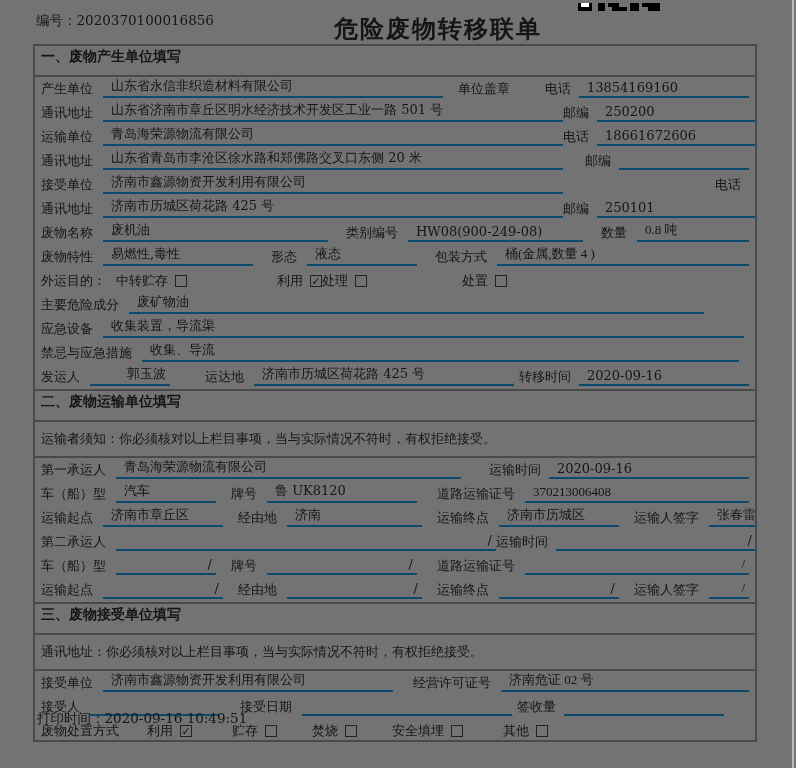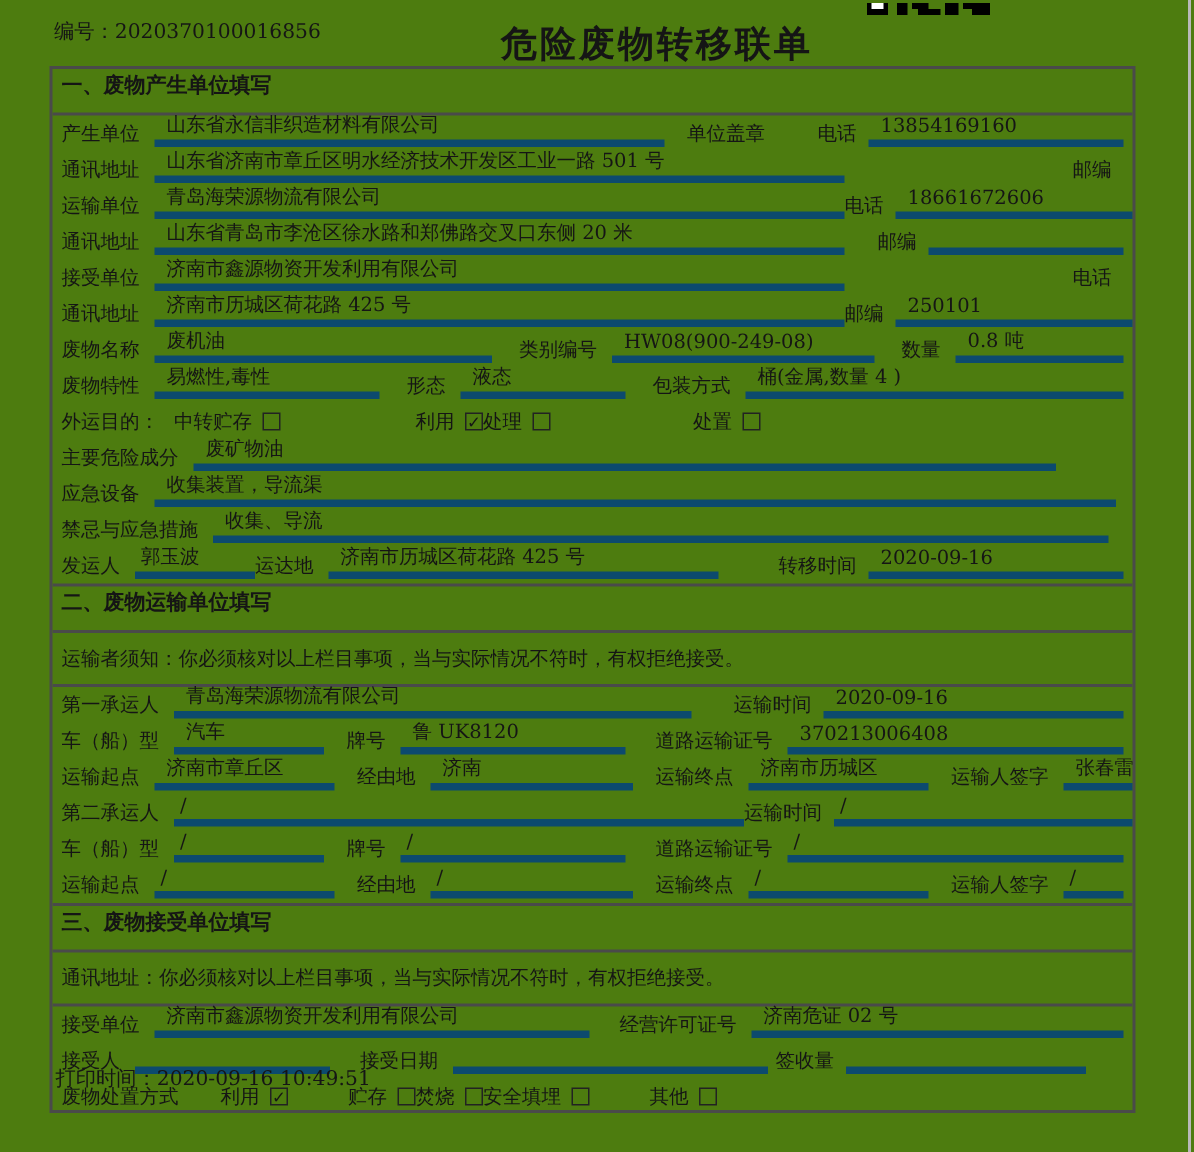--- a/index.html
+++ b/index.html
@@ -1,41 +1,41 @@
 <!DOCTYPE html>
 <html><head>
 <meta charset="utf-8">
 <style>
   * { margin:0; padding:0; box-sizing:border-box; }
   html,body { background:#fff; }
   .page {
-    position:relative; width:796px; height:768px; background:#4d7c0f;
+    position:relative; width:796px; height:768px; background:#737373;
     font-family:"DejaVu Serif", serif; color:#151515; font-size:13px;
     overflow:hidden;
   }
   .right-edge { position:absolute; right:2px; top:0; width:2px; height:768px; background:#b9b9b9; }
   .doc-no { position:absolute; left:36px; top:12px; font-size:13.5px; white-space:nowrap; }
   .doc-title { position:absolute; left:334px; top:13px; font-size:24px; font-weight:bold; letter-spacing:2px; white-space:nowrap; }
   .qr-frag { position:absolute; left:578px; top:0; width:84px; height:9px; }
 
   .sheet {
     position:absolute; left:33px; top:44px; width:724px; height:698px;
     border:2px solid #4a4a4a; display:flex; flex-direction:column; overflow:hidden;
   }
   .sec-head { flex:none; font-weight:bold; font-size:14px; padding:2px 6px 9px; border-bottom:2px solid #4a4a4a;font-family:Liberation Mono, monospace; }
   .sec-head.mid { border-top:2px solid #4a4a4a; }
   .note { flex:none; padding:8px 6px; border-bottom:2px solid #4a4a4a; white-space:nowrap; }
 
   .row { flex:none; height:24px; display:flex; align-items:flex-end; padding:0 6px 3px 6px; white-space:nowrap; }
   .lbl { flex:none; margin-right:10px; }
-  .val { border-bottom:5px solid #0c4a6e; padding:0 4px 1px 8px; min-height:15px; flex:none; }
-  .val.fill { flex:1 1 auto; }
-  .val.c { text-align:left; padding-left:4px; }
+  .val { border-bottom:2px solid #0c4a6e; padding:0 4px 1px 8px; min-height:15px; flex:none; }
+  .val.fill { flex:1 1 auto;font-family:Liberation Serif, serif; }
+  .val.c { text-align:right; padding-left:4px; }
   .mla { margin-left:auto; margin-right:8px; }
-  .ml15 { margin-left:15px; } .ml18 { margin-left:18px; } .ml20 { margin-left:20px; } .ml35 { } .ml40 { margin-left:40px; } .ml80 { } .ml90 { margin-left:90px; } .ml95 { margin-left:95px; }
+  .ml15 { margin-left:15px; } .ml18 { margin-left:18px; } .ml20 { margin-left:20px; } .ml35 { margin-left:35px; } .ml40 { margin-left:40px; } .ml80 { } .ml90 { margin-left:90px; } .ml95 { margin-left:95px; }
   .mr5 { margin-right:5px; } .mr10 { margin-right:10px; } .mr25 { margin-right:25px; } .mr45 { margin-right:45px; }
   .w80{width:80px}.w100{width:100px}.w110{width:110px}.w120{width:120px}.w130{width:130px}
   .w135{width:135px}.w150{width:150px}.w160{width:160px}.w170{width:170px}.w175{width:175px}
   .w200{width:200px}.w210{width:210px}.w225{width:225px}.w260{width:260px}
   .w290{width:290px}.w340{width:340px}.w345{width:345px}.w380{width:380px}.w460{width:460px}
 
   .opt { display:inline-flex; align-items:center; }
   .cbx {
     display:inline-block; width:12px; height:12px; border:1px solid #222;
     margin-left:7px; font-size:11px; line-height:11px; text-align:center;
@@ -73,20 +73,21 @@
       <span class="val w340">山东省永信非织造材料有限公司</span>
       <span class="lbl ml15">单位盖章</span>
       <span class="lbl mla">电话</span>
       <span class="val w170">13854169160</span>
     </div>
 
     <div class="row">
       <span class="lbl">通讯地址</span>
       <span class="val w460">山东省济南市章丘区明水经济技术开发区工业一路 501 号</span>
       <span class="lbl mla">邮编</span>
+      <span class="val w170">250200</span>
     </div>
 
     <div class="row">
       <span class="lbl">运输单位</span>
       <span class="val w460">青岛海荣源物流有限公司</span>
       <span class="lbl mla">电话</span>
       <span class="val w170">18661672606</span>
     </div>
 
     <div class="row">

